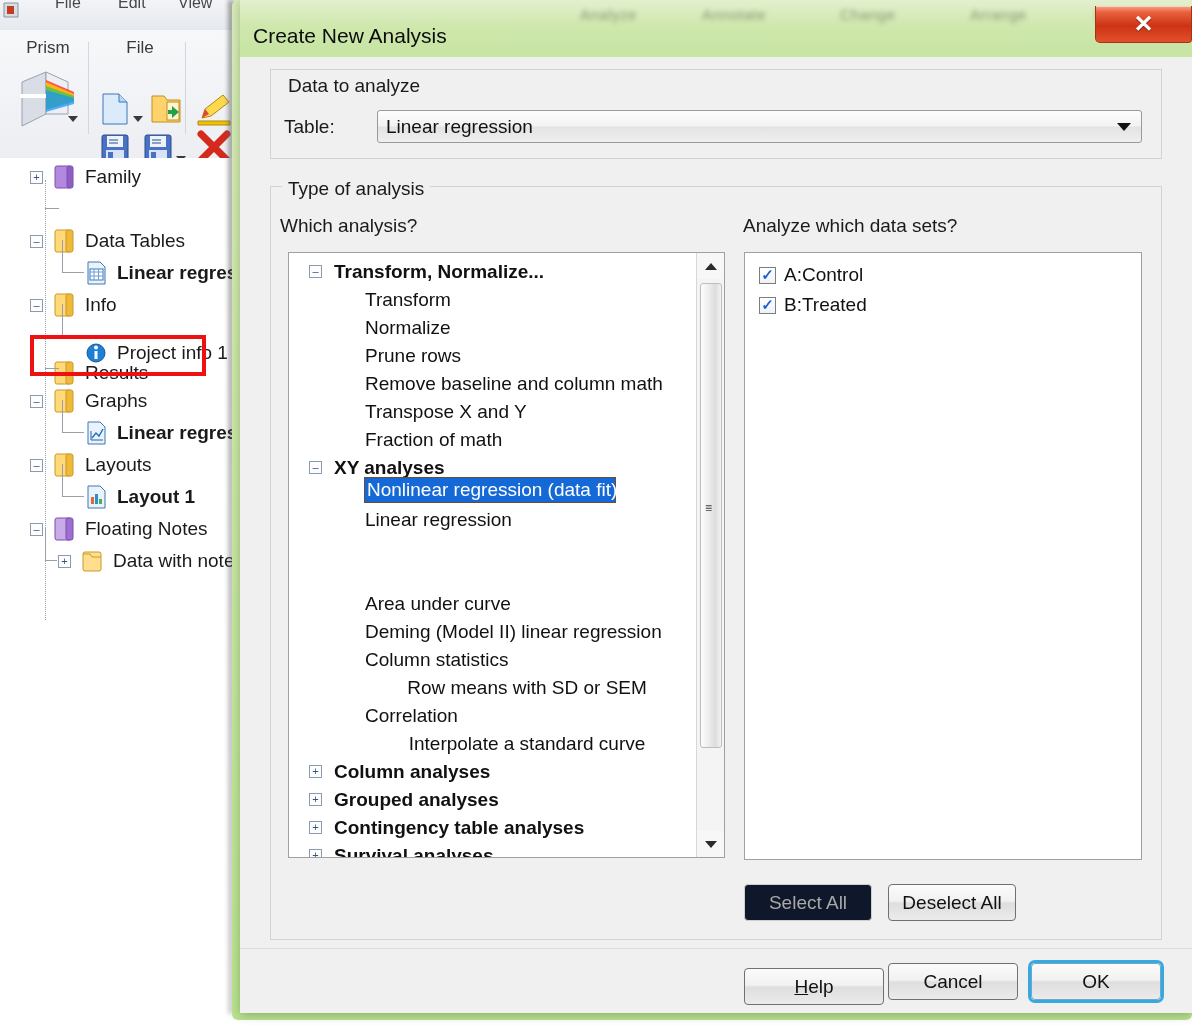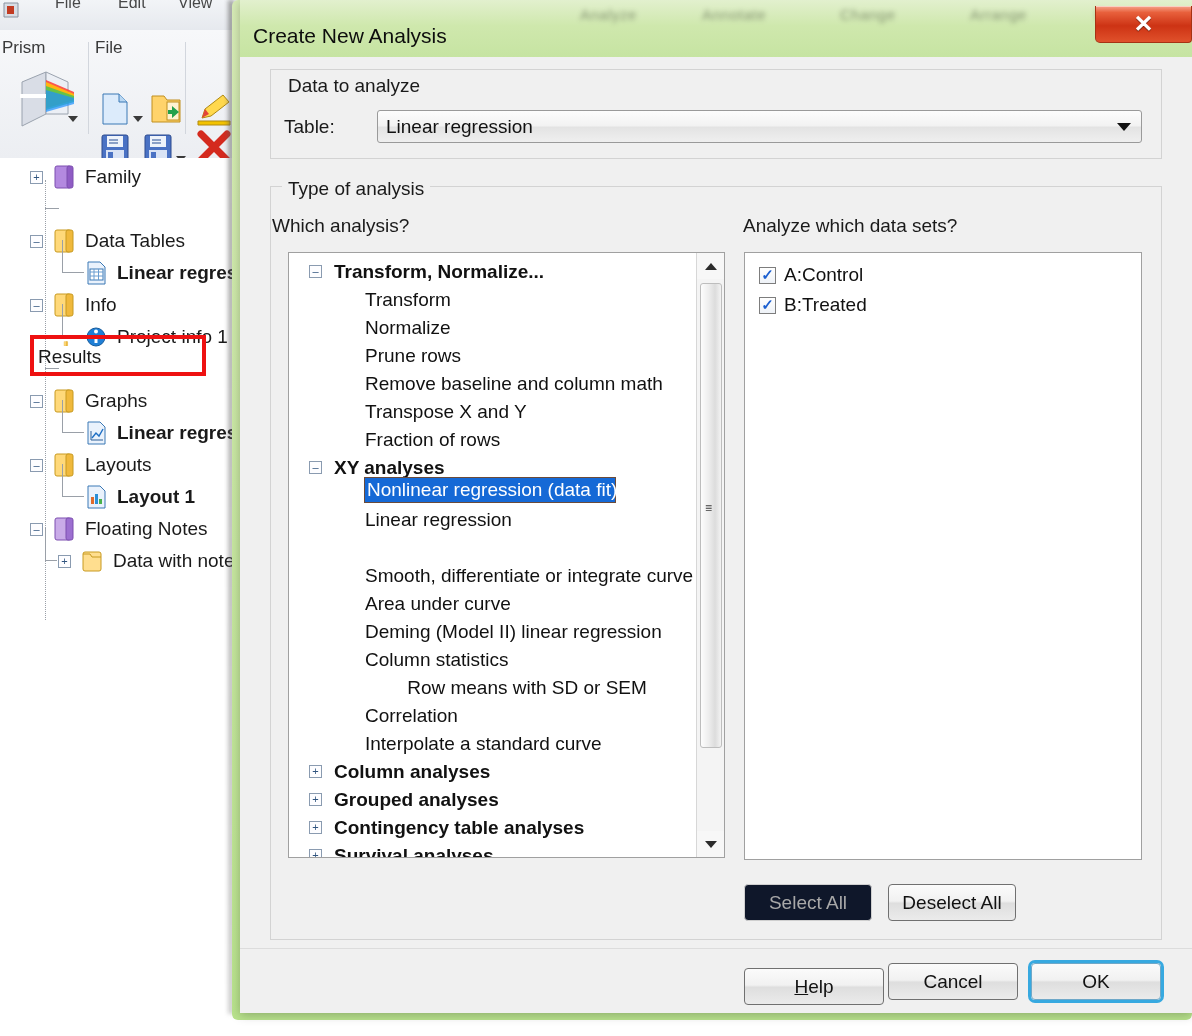--- a/index.html
+++ b/index.html
@@ -29,21 +29,21 @@
   }
   #menubar .logo{ left:10px; top:-5px; width:28px; height:22px;}
   #menubar .logo svg{ filter: blur(.6px); }
 
   #ribbon {
     position:absolute; left:0; top:30px; width:745px; height:128px;
     background: linear-gradient(#f7f8fa, #eceef2);
     border-bottom:1px solid #c9ced6;
   }
   .rb-group { position:absolute; top:2px; height:120px; }
-  .rb-label { position:absolute; top:6px; width:100%; 
+  .rb-label { position:absolute; top:6px; width:100%; text-align:center;
      font-size:17px; color:#3a3a3a; }
   .rb-sep { position:absolute; top:12px; width:1px; height:92px; background:#d2d6dd; }
 
   
   .cube { position:absolute; left:14px; top:36px; width:70px; height:64px;}
   .small-caret { width:0;height:0;border-left:5px solid transparent;border-right:5px solid transparent;border-top:6px solid #3a3a3a;display:inline-block;}
 
   .ic { position:absolute; }
 
   
@@ -335,32 +335,32 @@
       <div class="tnode" style="left:30px; top:132px;">
         <div class="tbox">–</div>
         <span style="display:inline-block;width:10px;"></span>
         <svg width="24" height="26" viewBox="0 0 24 26">
             <rect x="2" y="2" width="16" height="22" rx="2" fill="#ffd97a" stroke="#c89a20"></rect>
             <rect x="13" y="2" width="7" height="22" rx="2" fill="#f0b93c" stroke="#c89a20"></rect>
           </svg>
         <span class="tlabel">Info</span>
       </div>
 
-      <div class="tnode" style="left:85px; top:164px;text-align:center;">
+      <div class="tnode" style="left:85px; top:180px;text-align:center;">
         <svg width="24" height="26" viewBox="0 0 24 26">
             <circle cx="11" cy="13" r="9" fill="#1f7fd6" stroke="#135a9c"></circle>
             <rect x="9.5" y="11" width="3" height="8" fill="#fff"></rect>
             <circle cx="11" cy="7.5" r="2" fill="#fff"></circle>
           </svg>
         <span class="tlabel">Project info 1</span>
       </div>
       <div class="solid-v" style="left:62px; top:146px; height:32px;"></div>
       <div class="solid-h" style="left:62px; top:178px; width:22px;"></div>
 
-      <div class="tnode" style="left:30px; top:180px;flex-direction:column;">
+      <div class="tnode" style="left:30px; top:200px;">
         <div style="width:13px;height:13px;"></div>
         <span style="display:inline-block;width:10px;"></span>
         <svg width="24" height="26" viewBox="0 0 24 26">
             <rect x="2" y="2" width="16" height="22" rx="2" fill="#ffd97a" stroke="#c89a20"></rect>
             <rect x="13" y="2" width="7" height="22" rx="2" fill="#f0b93c" stroke="#c89a20"></rect>
           </svg>
         <span class="tlabel">Results</span>
       </div>
       <div class="solid-h" style="left:45px; top:210px; width:14px;"></div>
 
@@ -456,21 +456,21 @@
     <div class="lbl" style="left:44px; top:116px;">Table:</div>
 
     <div id="table-combo" style="left:137px;">
       <span class="val">Linear regression</span>
       <span class="arrow"></span>
     </div>
 
     <div class="groupbox" style="left:30px; top:186px; width:890px; height:752px;"></div>
     <div class="grouplegend" style="left:42px; top:178px;">Type of analysis</div>
 
-    <div class="lbl" style="left:32px; top:215px;">Which analysis?</div>
+    <div class="lbl" style="left:40px; top:215px;">Which analysis?</div>
     <div class="lbl" style="left:503px; top:215px;">Analyze which data sets?</div>
 
     <div id="analysis-list" style="left:48px; top:252px;">
 
       <div class="arow cat" style="top:4px;">
         <div class="abox" style="top:8px;">–</div>
         <span class="txt" style="margin-left:45px;">Transform, Normalize...</span>
       </div>
       <div class="arow" style="top:32px;">
         <span class="txt" style="margin-left:76px;">Transform</span>
@@ -481,54 +481,51 @@
       <div class="arow" style="top:88px;">
         <span class="txt" style="margin-left:76px;">Prune rows</span>
       </div>
       <div class="arow" style="top:116px;">
         <span class="txt" style="margin-left:76px;">Remove baseline and column math</span>
       </div>
       <div class="arow" style="top:144px;">
         <span class="txt" style="margin-left:76px;">Transpose X and Y</span>
       </div>
       <div class="arow" style="top:172px;">
-        <span class="txt" style="margin-left:76px;">Fraction of rows</span>
+        <span class="txt" style="margin-left:76px;">Fraction of math</span>
       </div>
 
       <div class="arow cat" style="top:200px;">
         <div class="abox" style="top:8px;">–</div>
         <span class="txt" style="margin-left:45px;">XY analyses</span>
       </div>
 
       <div class="arow sel-hl" style="left:75px; top:224px; width:252px; height:26px; display:flex; align-items:center;">
         <span class="txt" style="margin-left:2px;">Nonlinear regression (data fit)</span>
       </div>
 
       <div class="arow" style="top:252px;">
         <span class="txt" style="margin-left:76px;">Linear regression</span>
       </div>
-      <div class="arow" style="top:308px;">
-        <span class="txt" style="margin-left:76px;">Smooth, differentiate or integrate curve</span>
-      </div>
       <div class="arow" style="top:336px;">
         <span class="txt" style="margin-left:76px;">Area under curve</span>
       </div>
       <div class="arow" style="top:364px;">
         <span class="txt" style="margin-left:76px;">Deming (Model II) linear regression</span>
       </div>
       <div class="arow" style="top:392px;">
         <span class="txt" style="margin-left:76px;">Column statistics</span>
       </div>
       <div class="arow" style="top:420px;justify-content:center;">
         <span class="txt" style="margin-left:76px;">Row means with SD or SEM</span>
       </div>
       <div class="arow" style="top:448px;">
         <span class="txt" style="margin-left:76px;">Correlation</span>
       </div>
-      <div class="arow" style="top:476px;">
+      <div class="arow" style="top:476px;justify-content:center;">
         <span class="txt" style="margin-left:76px;">Interpolate a standard curve</span>
       </div>
 
       <div class="arow cat" style="top:504px;">
         <div class="abox" style="top:8px;">+</div>
         <span class="txt" style="margin-left:45px;">Column analyses</span>
       </div>
       <div class="arow cat" style="top:532px;">
         <div class="abox" style="top:8px;">+</div>
         <span class="txt" style="margin-left:45px;">Grouped analyses</span>

